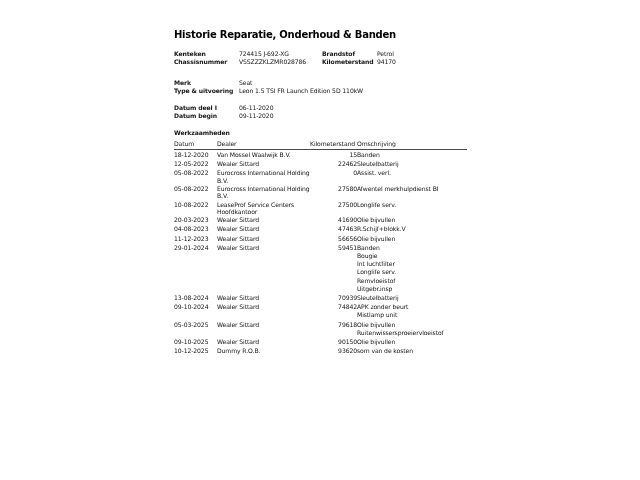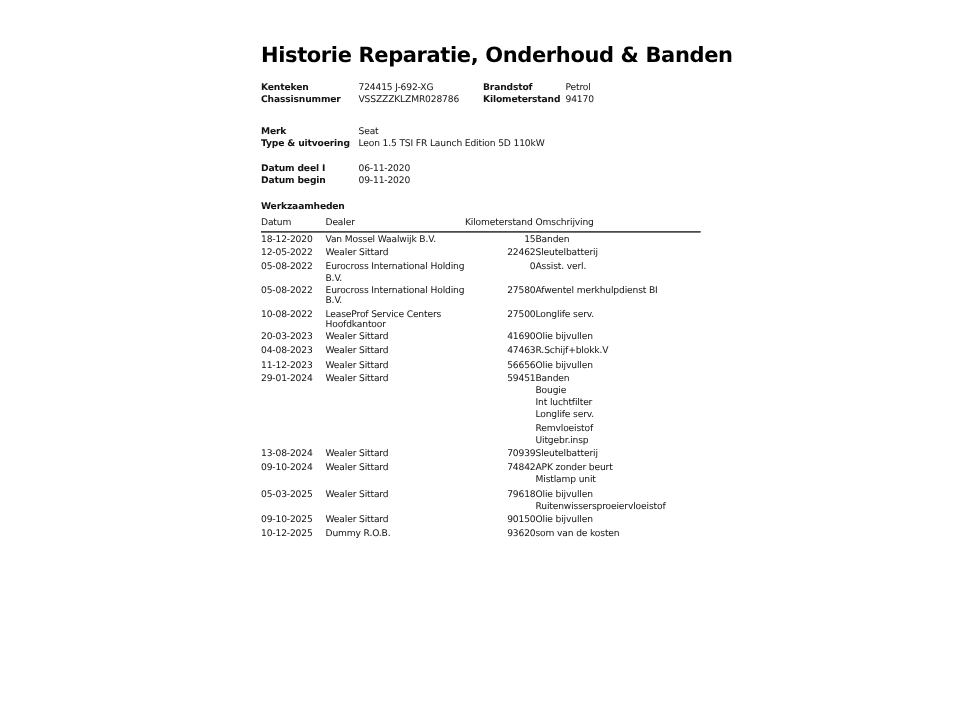--- a/index.html
+++ b/index.html
@@ -12,21 +12,21 @@
     color: #141414;
     overflow: hidden;
   }
   .content {
     position: absolute;
     left: 174px;
     top: 29px;
     width: 300px;
   }
   .doc-title {
-    font-size: 14px;
+    font-size: 10px;
     font-weight: bold;
     letter-spacing: -0.25px;
     color: #000000;
     margin: 0 0 10px 0;
     white-space: nowrap;
   }
   .info-block { margin: 0 0 13px 0; }
   .info-block.tight { margin-bottom: 9px; }
   .info-row {
     display: flex;

